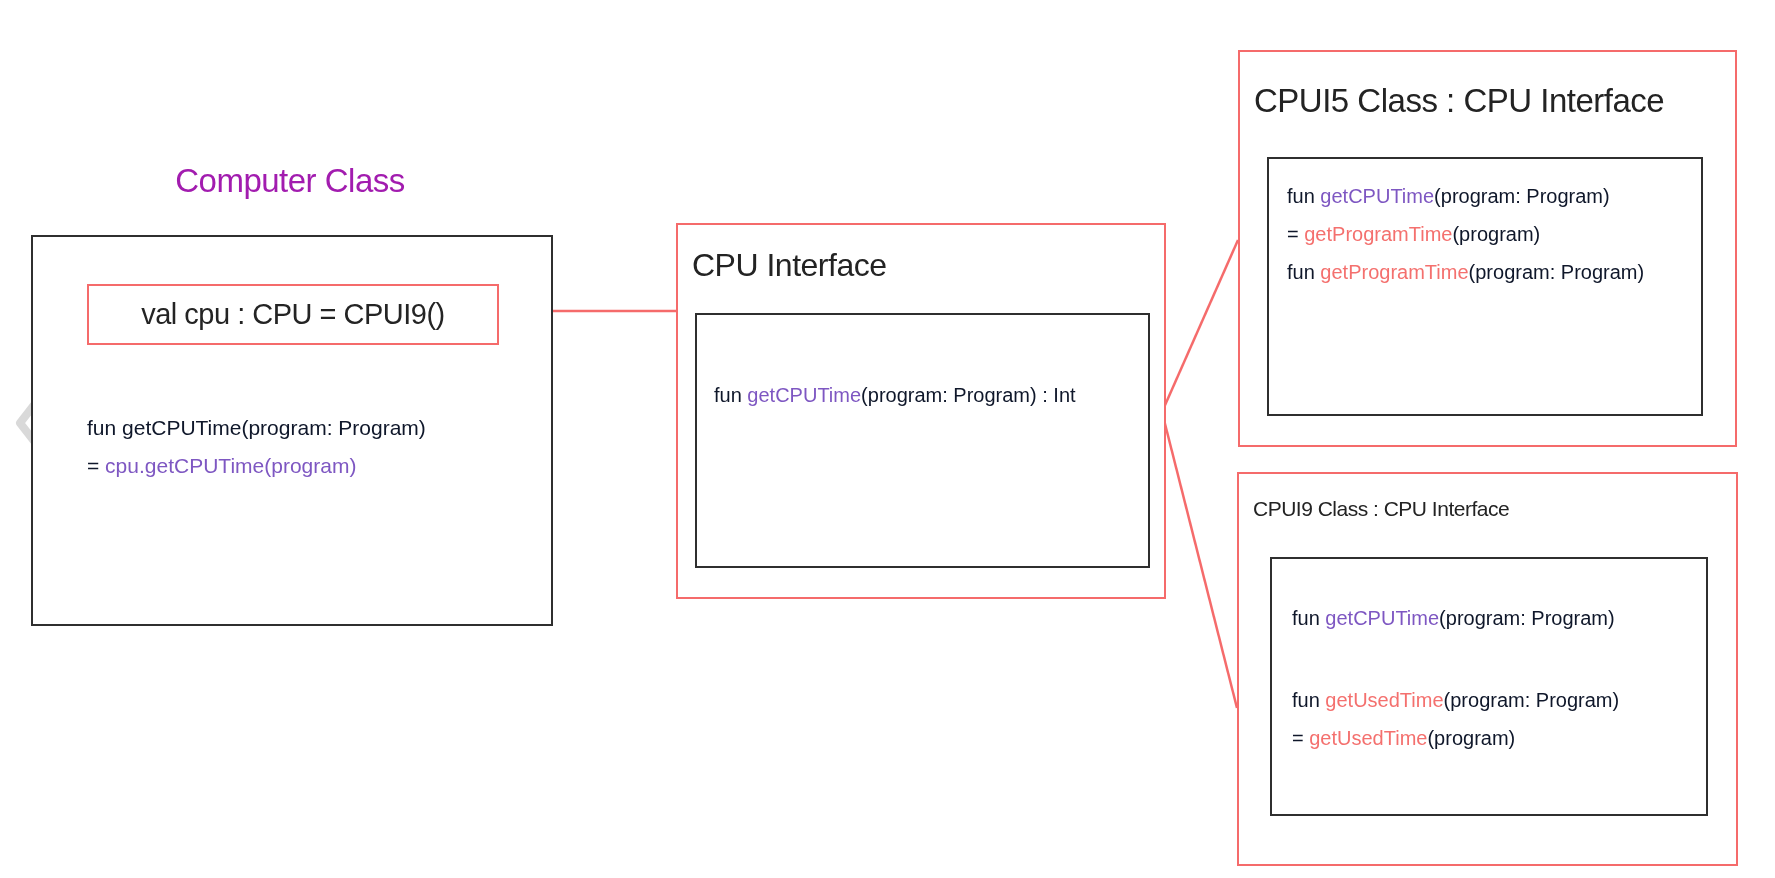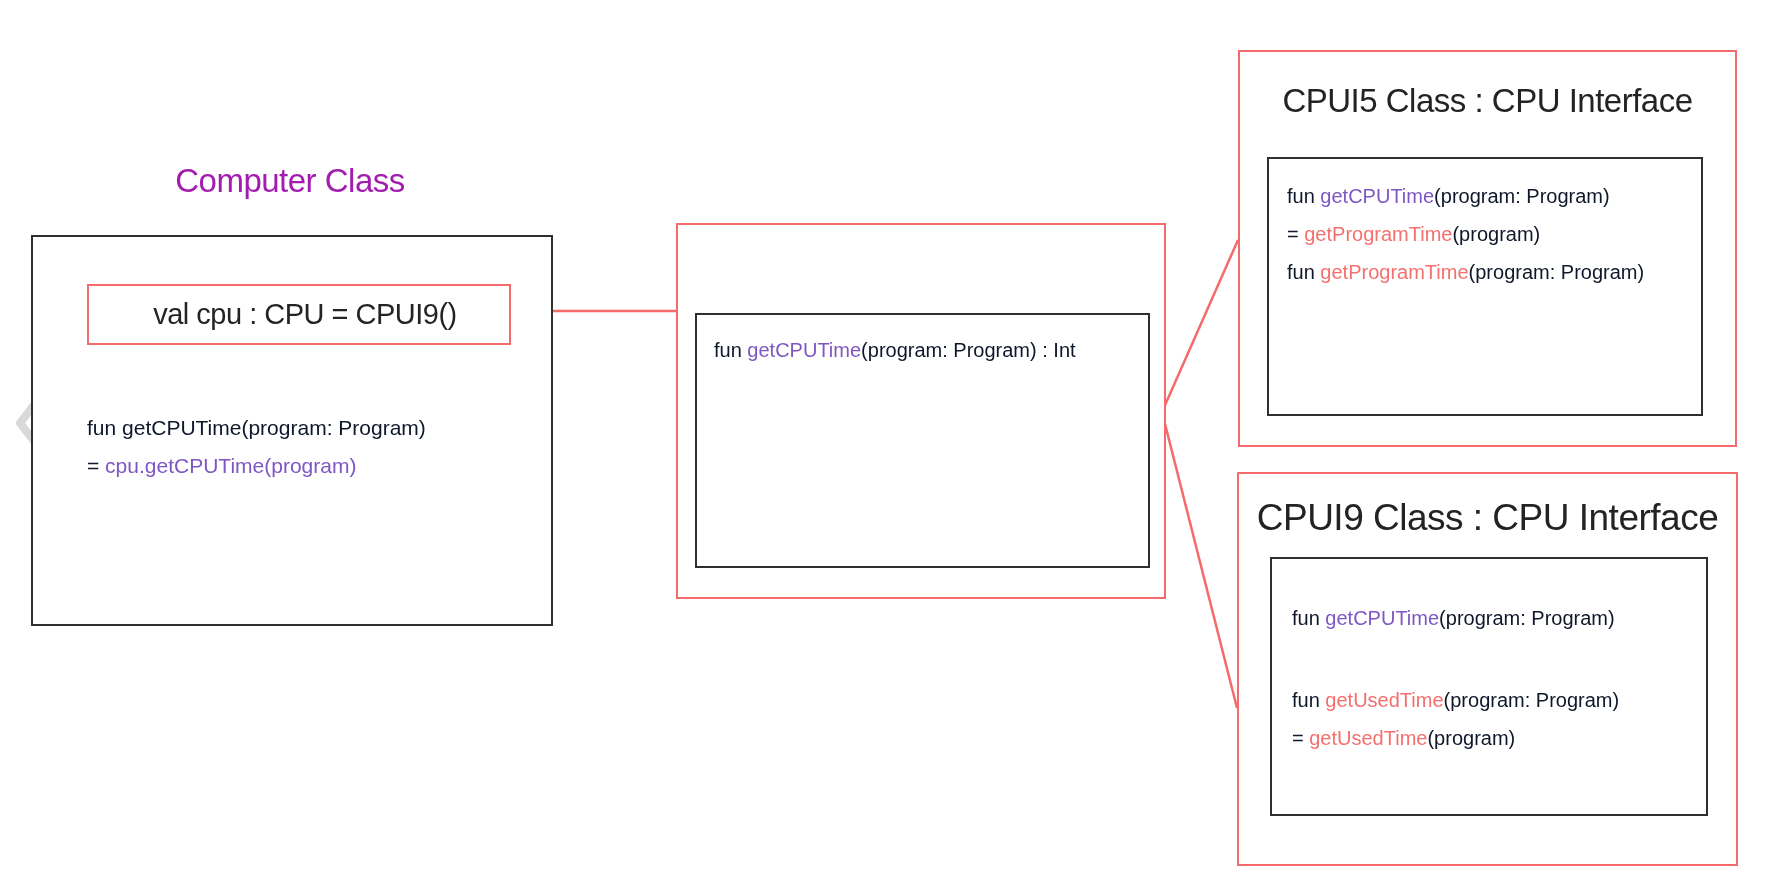--- a/index.html
+++ b/index.html
@@ -36,27 +36,27 @@
   .tok-red{color:#f4706e;}
   .tok-dark{color:#0f172a;}
 
   
   .field-box{
     position:absolute;
     border:2.5px solid #f56b6b;
     display:flex;align-items:center;justify-content:center;
     font-size:29px;color:#242424;letter-spacing:-0.5px;
     background:#ffffff;
-    padding-left:12px;
   }
 
   .inner-title{
     position:absolute;left:0;right:0;
-    font-size:32px;color:#232323;text-align:center;white-space:nowrap;
+    font-size:32px;color:#232323;text-align:left;white-space:nowrap;
     letter-spacing:-0.5px;
+    padding-left:14px;
   }
 
   .chevron-btn{
     position:absolute;left:4px;top:386px;width:54px;height:74px;
     display:flex;align-items:center;justify-content:center;
     cursor:pointer;background:transparent;border:none;padding:0;
   }
 </style>
 </head>
 <body>
@@ -88,23 +88,24 @@
         <span class="tok-dark">fun getCPUTime(program: Program)</span>
       </div>
       <div class="code-line">
         <span class="tok-dark">= </span><span class="tok-purple">cpu.getCPUTime(program)</span>
       </div>
     </div>
   </div>
 
   <div class="red-box" style="left:676px;top:223px;width:486px;height:372px;">
 
+    <div class="inner-title" style="top:22px;">CPU Interface</div>
 
     <div class="black-box" style="left:17px;top:88px;width:451px;height:251px;border-width:2px;">
-      <div class="code" style="padding:16px 16px 0 17px;">
+      <div class="code" style="padding:16px 16px 0 17px;margin-top:45px;">
         <span class="tok-dark">fun </span><span class="tok-purple">getCPUTime</span><span class="tok-dark">(program: Program) : Int</span>
       </div>
     </div>
   </div>
 
   <div class="red-box" style="left:1238px;top:50px;width:495px;height:393px;">
 
     <div class="inner-title" style="top:30px;font-size:33px;">CPUI5 Class : CPU Interface</div>
 
     <div class="black-box" style="left:27px;top:105px;width:432px;height:255px;border-width:2px;">
@@ -117,21 +118,21 @@
         </div>
         <div class="code-line" style="">
           <span class="tok-dark">fun </span><span class="tok-red">getProgramTime</span><span class="tok-dark">(program: Program)</span>
         </div>
       </div>
     </div>
   </div>
 
   <div class="red-box" style="left:1237px;top:472px;width:497px;height:390px;">
 
-    <div class="inner-title" style="top:23px;font-size:37px;">CPUI9 Class : CPU Interface</div>
+    <div class="inner-title" style="top:23px;font-size:21px;">CPUI9 Class : CPU Interface</div>
 
     <div class="black-box" style="left:31px;top:83px;width:434px;height:255px;border-width:2px;">
       <div class="code" style="padding:40px 0 0 20px;">
         <div class="code-line">
           <span class="tok-dark">fun </span><span class="tok-purple">getCPUTime</span><span class="tok-dark">(program: Program)</span>
         </div>
         <div class="code-line" style="margin-top:44px;">
           <span class="tok-dark">fun </span><span class="tok-red">getUsedTime</span><span class="tok-dark">(program: Program)</span>
         </div>
         <div class="code-line">

